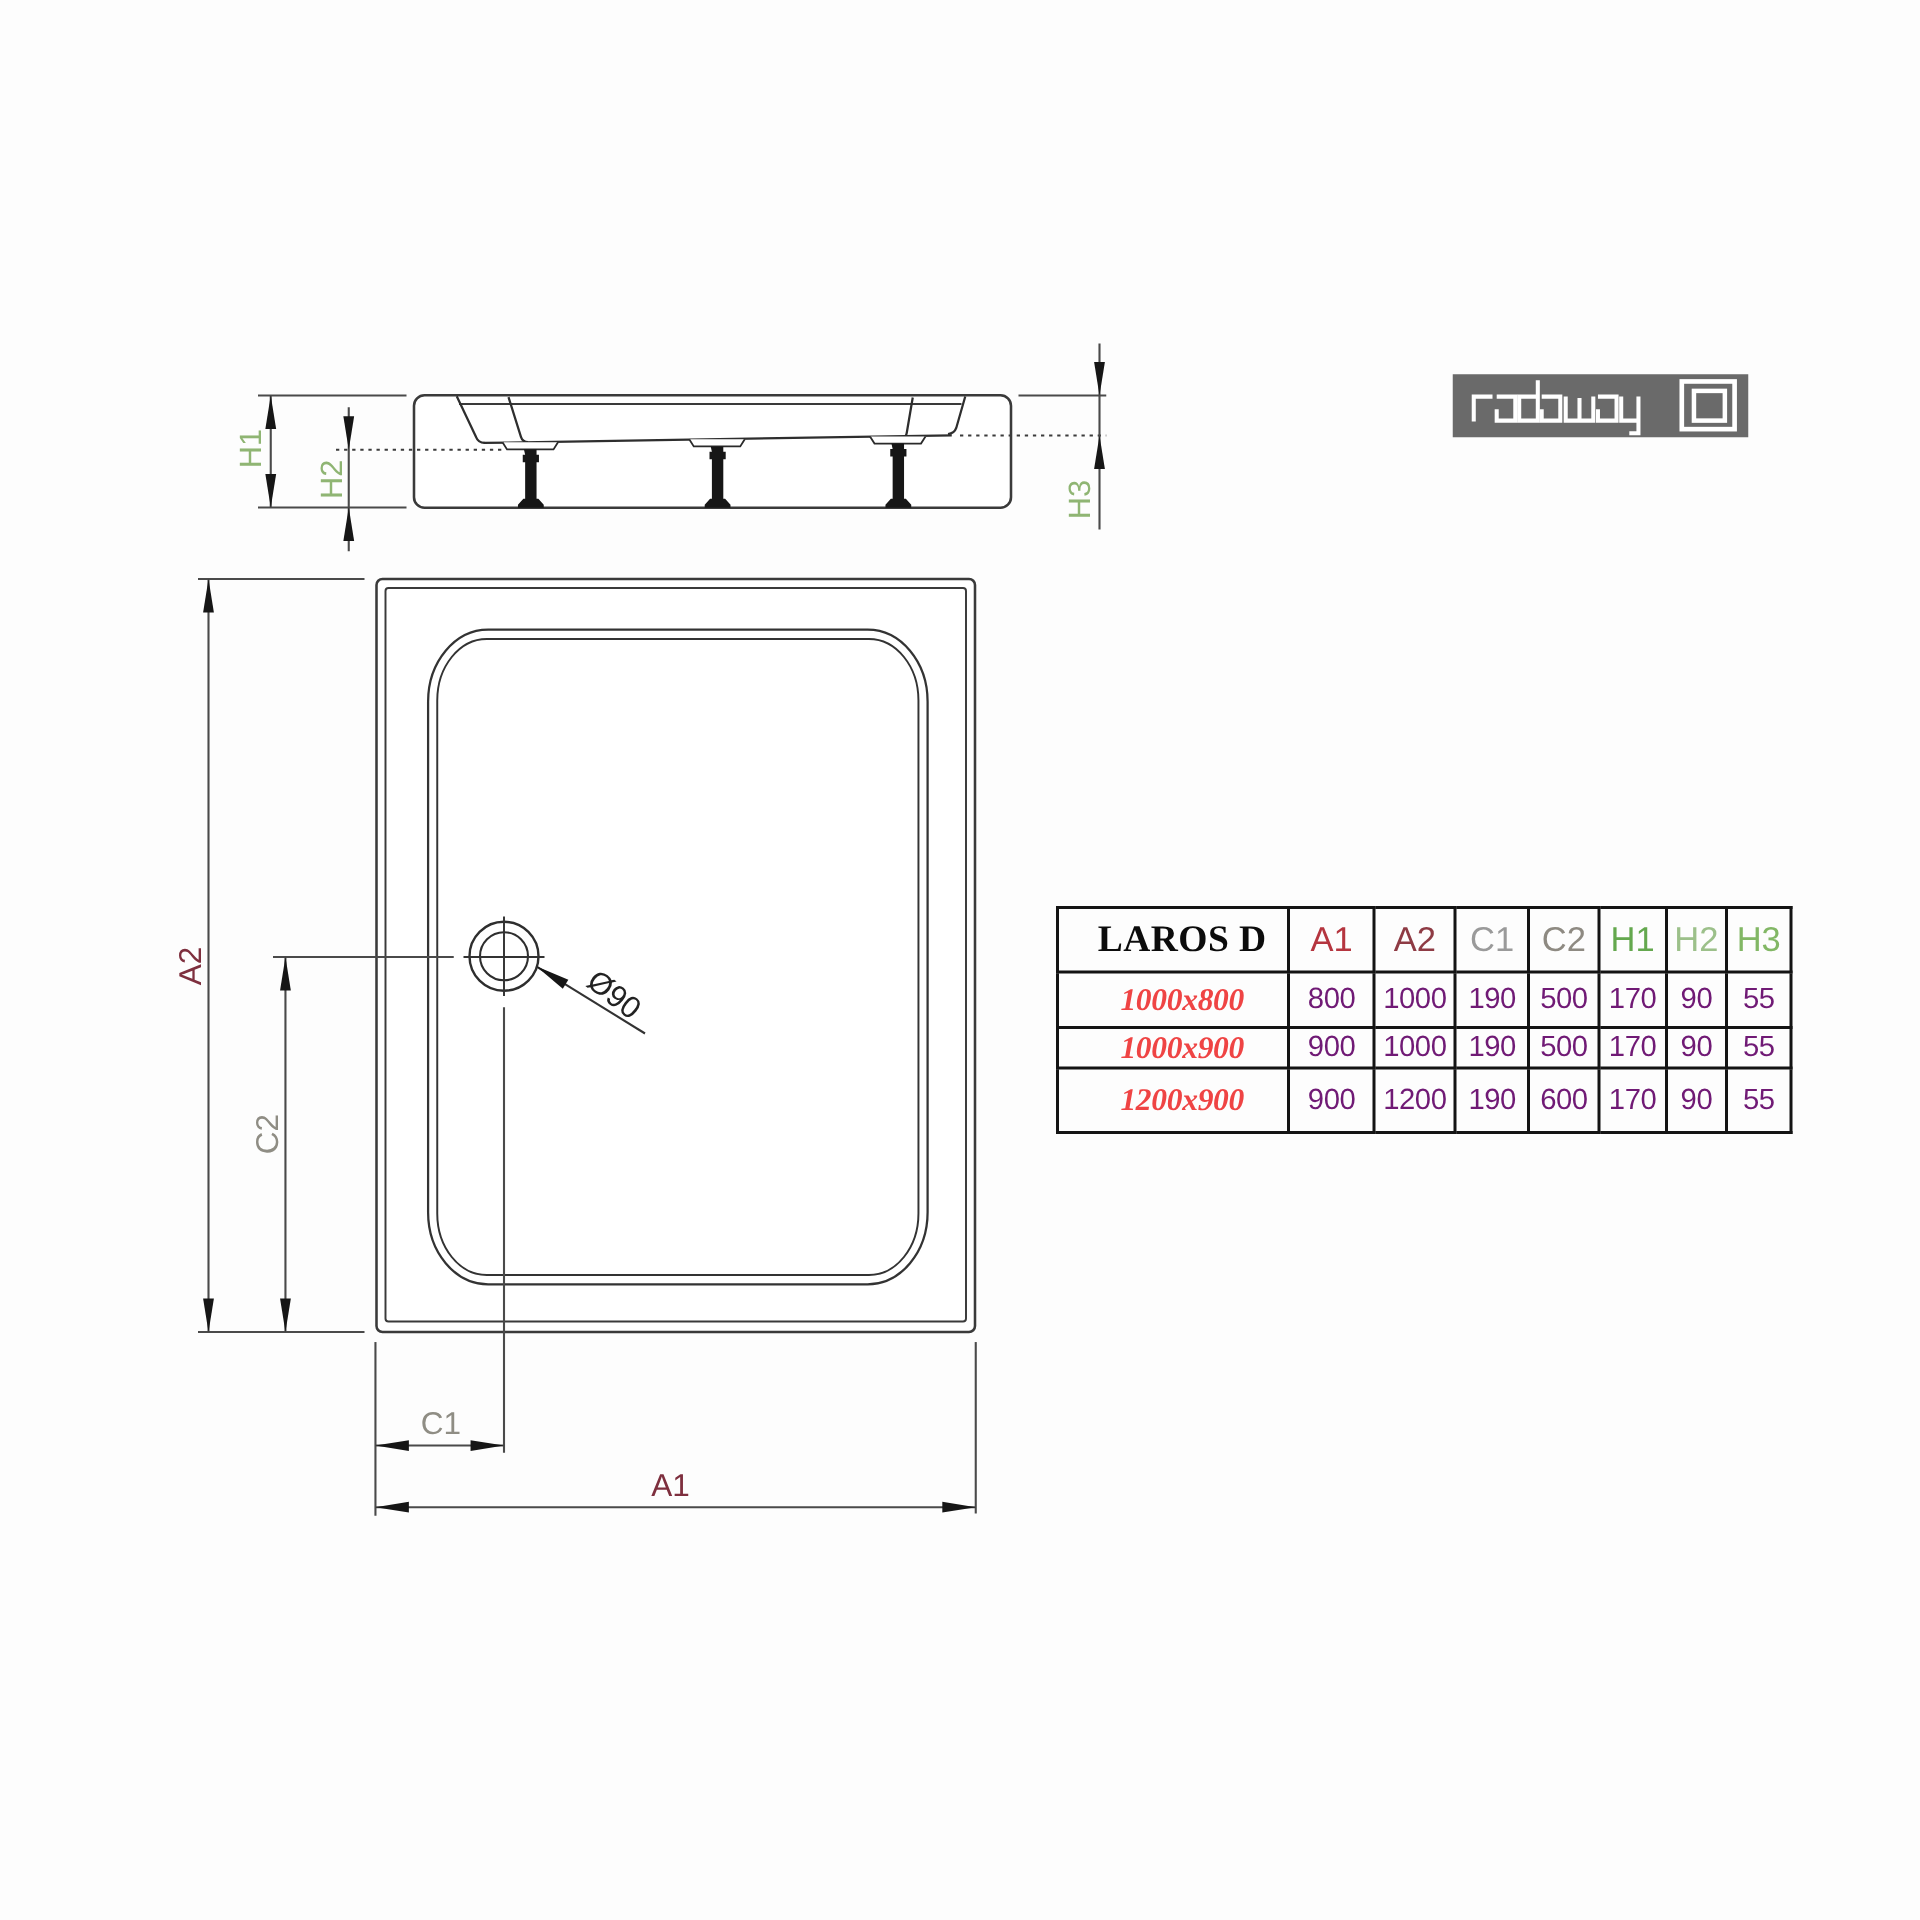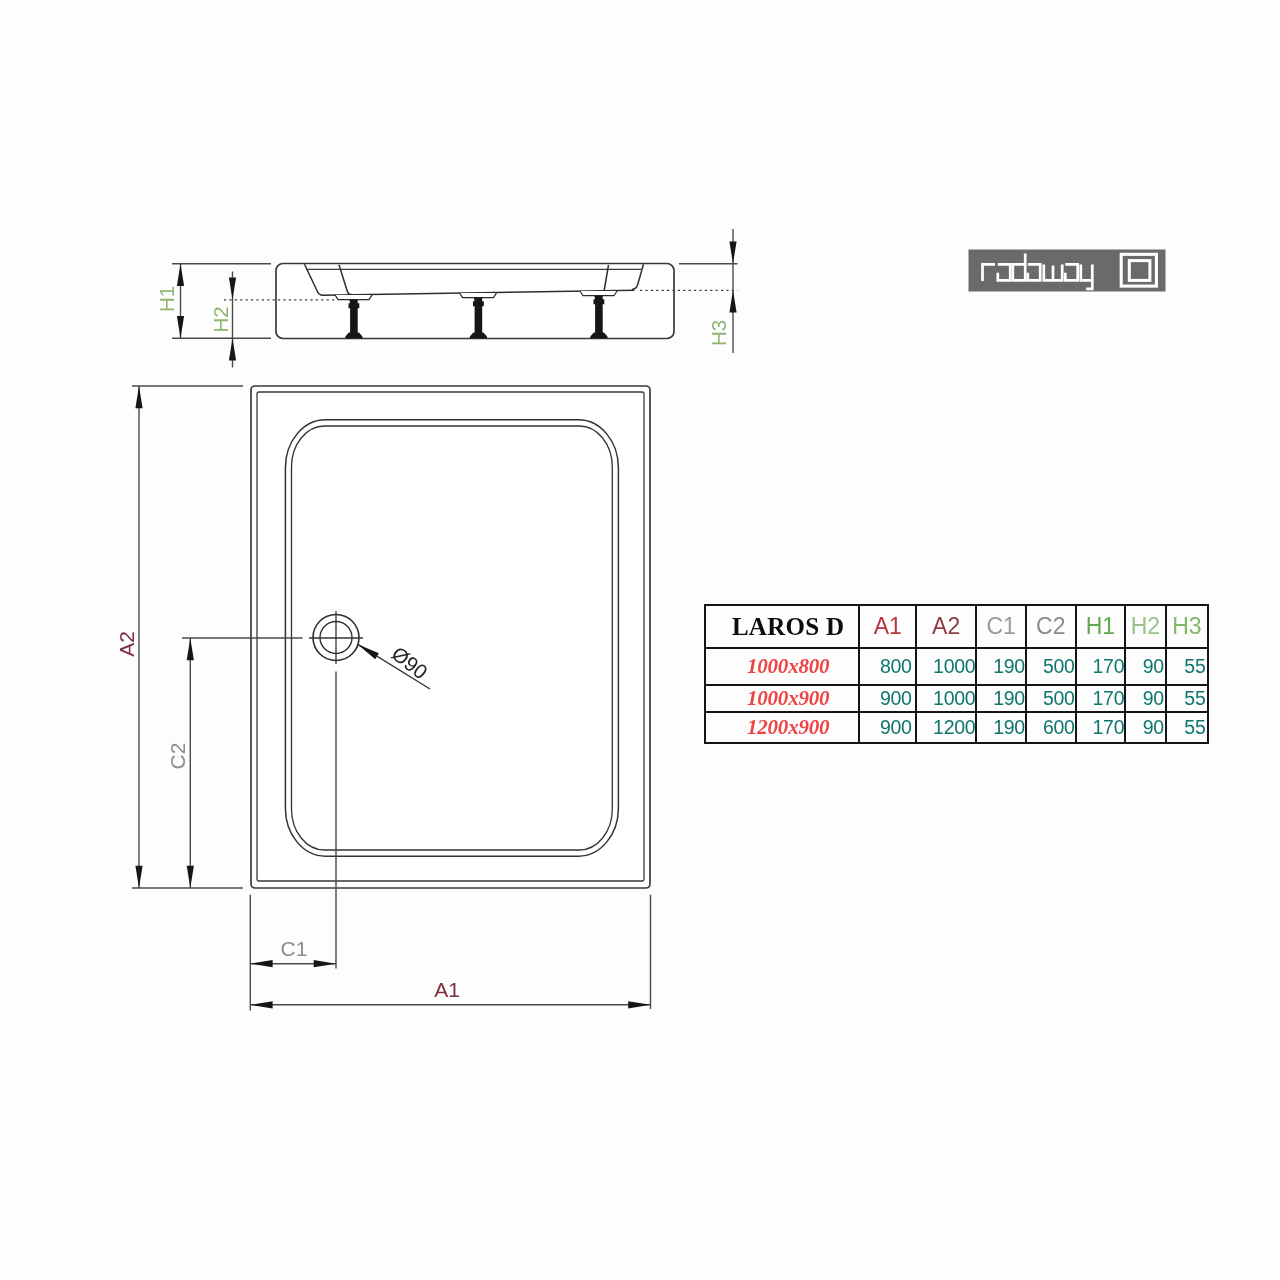--- a/index.html
+++ b/index.html
@@ -1,21 +1,21 @@
 <!DOCTYPE html>
 <html><head>
 <meta charset="utf-8">
 <style>
 html,body{margin:0;padding:0;background:#fdfdfd;}
 #wrap{position:relative;width:1280px;height:1280px;overflow:hidden;font-family:"Liberation Sans",sans-serif;}
 #dwg{position:absolute;left:0;top:0;}
 #tbl{position:absolute;left:704px;top:604px;border-collapse:collapse;background:#fdfdfd;}
 #tbl td{border:2.6px solid #141414;text-align:center;vertical-align:middle;padding:0;}
 #tbl td.lab{font-family:"Liberation Serif",serif;font-weight:bold;font-style:italic;font-size:21px;color:#ef4444;letter-spacing:-0.2px;padding-left:12px;}
-#tbl td.num{font-size:19.5px;color:#0f766e;letter-spacing:-0.3px;padding-left:16px;}
+#tbl td.num{font-size:19.5px;color:#701a75;letter-spacing:-0.3px;}
 #tbl td.hdr{font-size:23px;}
 #tbl td.name{font-family:"Liberation Serif",serif;font-weight:bold;font-style:normal;font-size:25px;color:#0c0c0c;letter-spacing:0.3px;padding-left:12px;}
 </style>
 </head>
 <body>
 <div id="wrap">
 <svg id="dwg" width="1280" height="1280" viewBox="0 0 1280 1280">
 
 <rect x="0" y="0" width="1280" height="1280" fill="#fdfdfd"></rect>
 
@@ -191,21 +191,21 @@
 <tr style="height:20px">
 <td class="lab">1000x900</td>
           <td class="num">900</td>
           <td class="num">1000</td>
           <td class="num">190</td>
           <td class="num">500</td>
           <td class="num">170</td>
           <td class="num">90</td>
           <td class="num">55</td>
 </tr>
-<tr style="height:31px">
+<tr style="height:43px">
 <td class="lab">1200x900</td>
           <td class="num">900</td>
           <td class="num">1200</td>
           <td class="num">190</td>
           <td class="num">600</td>
           <td class="num">170</td>
           <td class="num">90</td>
           <td class="num">55</td>
 </tr>
 </tbody>

